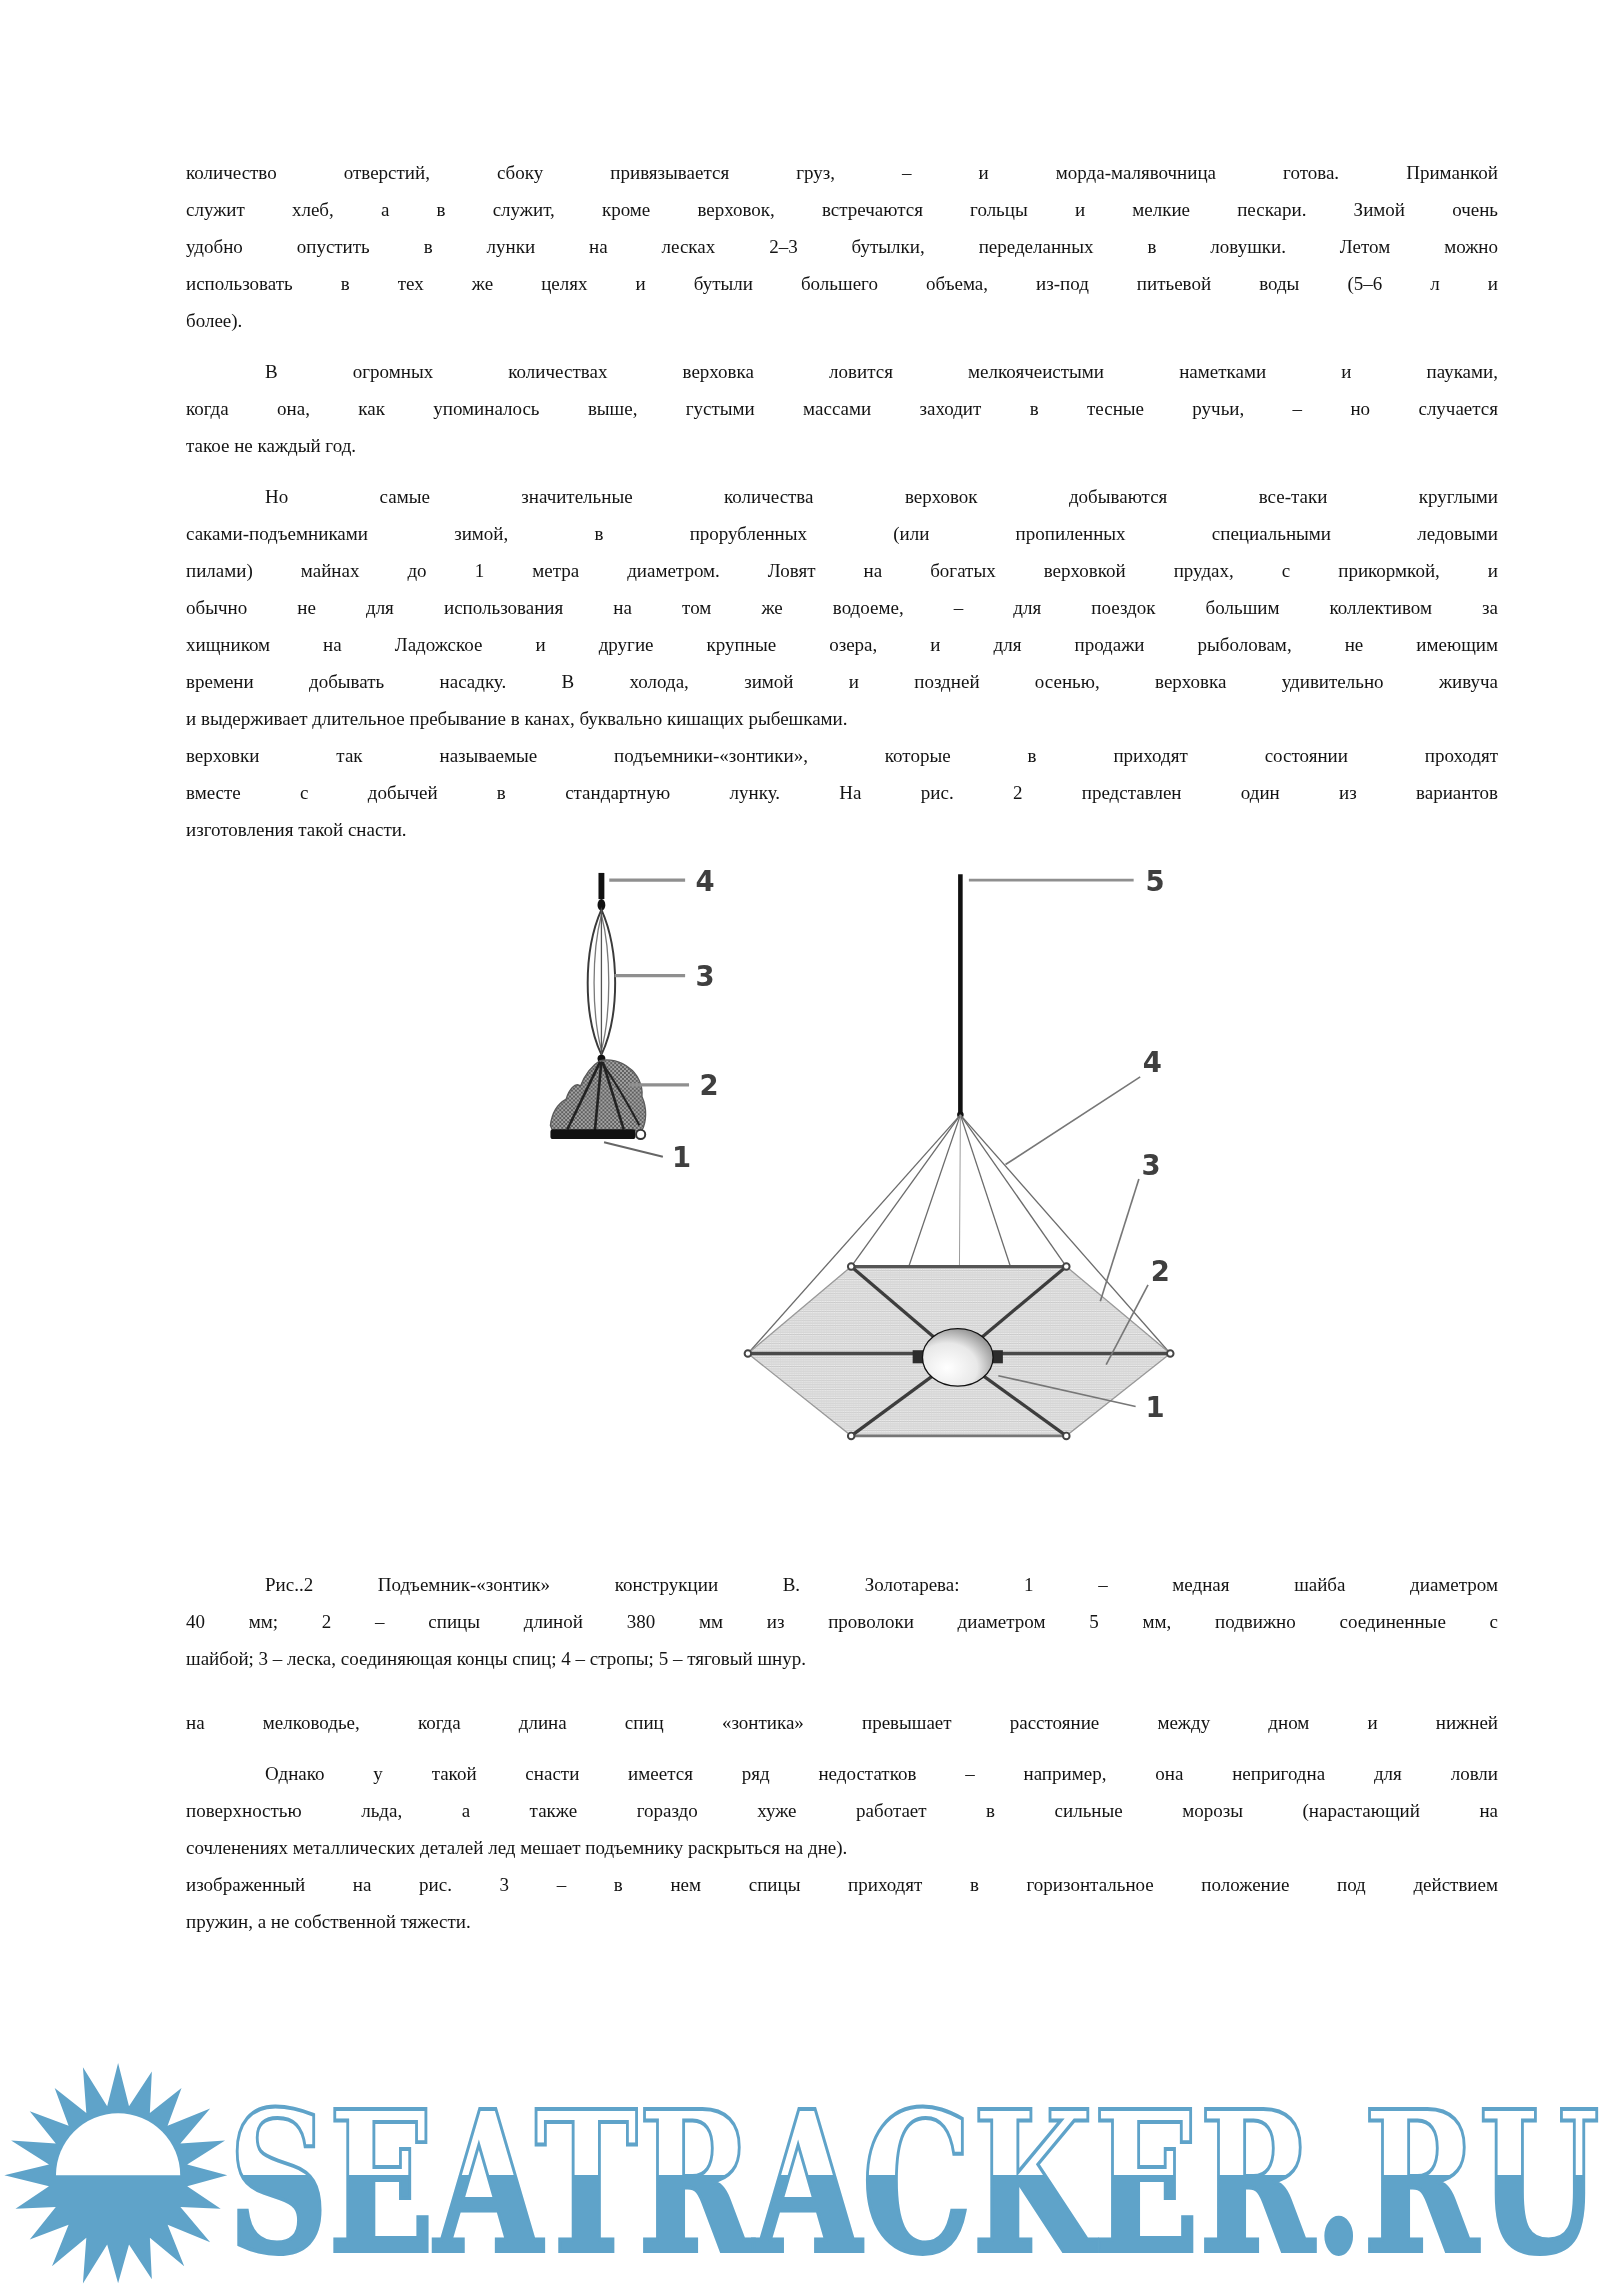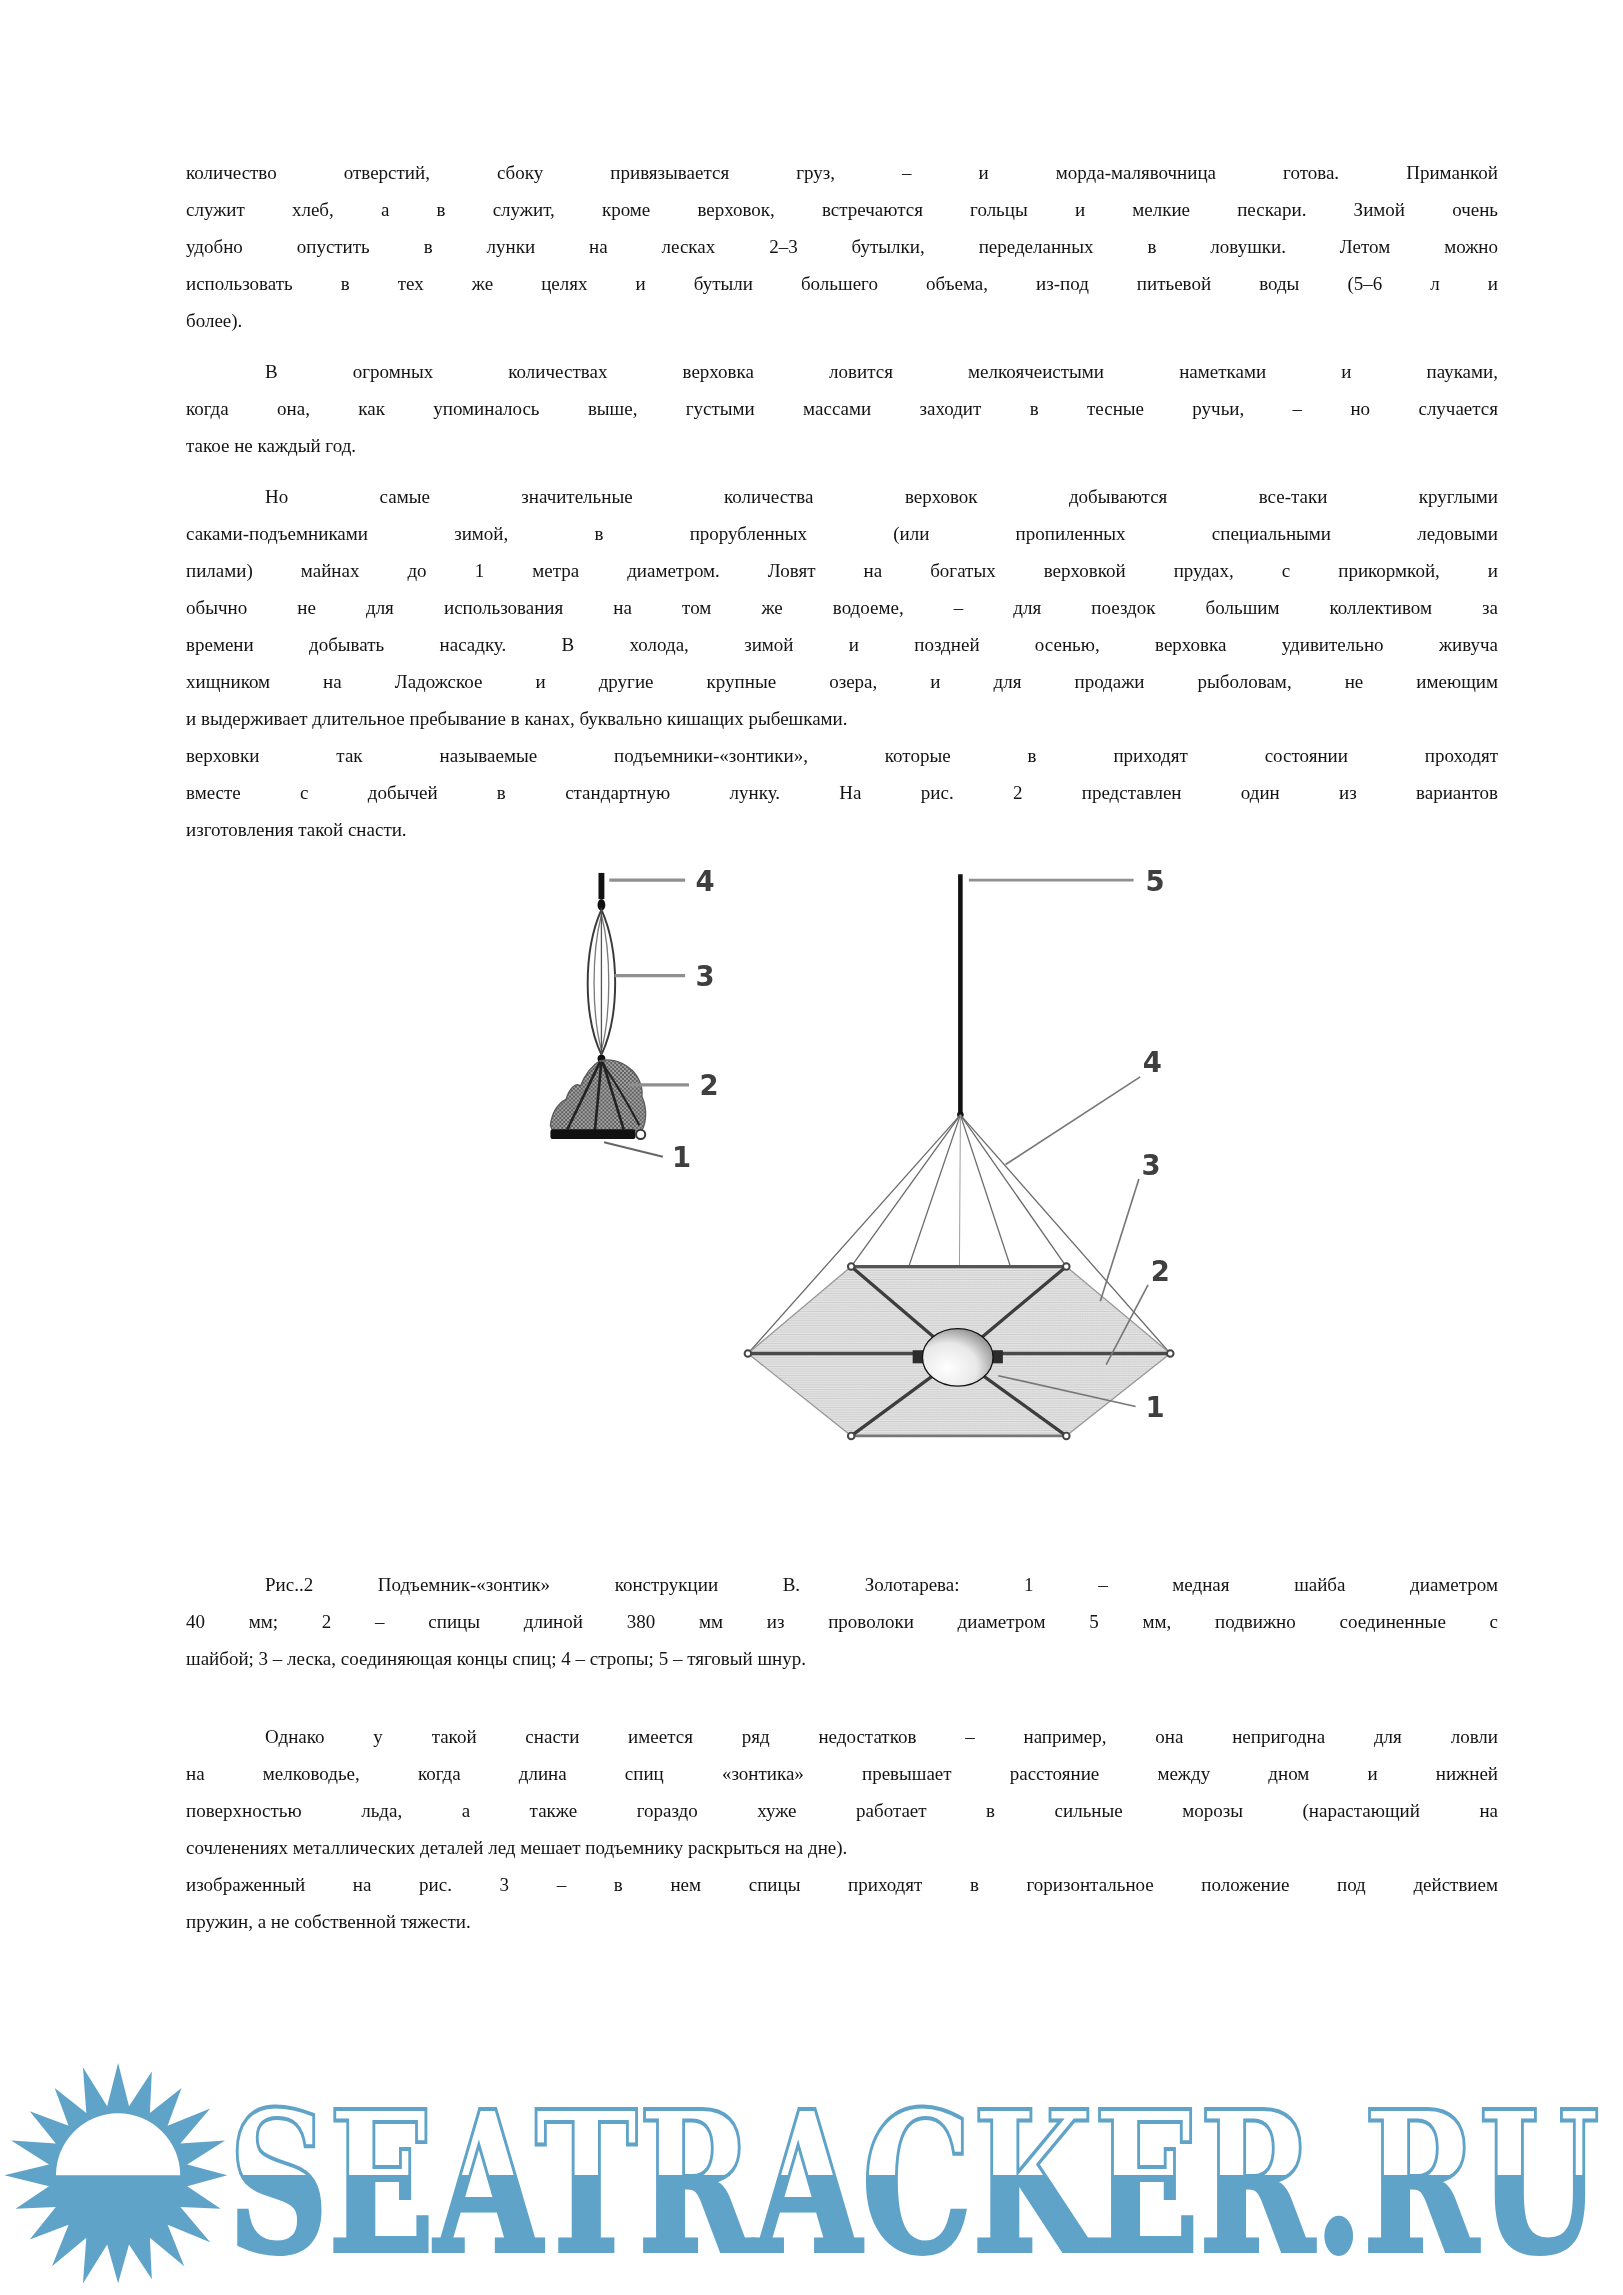--- a/index.html
+++ b/index.html
@@ -64,22 +64,22 @@
       <div class="para">
         <div class="line indent">В огромных количествах верховка ловится мелкоячеистыми наметками и пауками,</div>
         <div class="line">когда она, как упоминалось выше, густыми массами заходит в тесные ручьи, – но случается</div>
         <div class="line last">такое не каждый год.</div>
       </div>
       <div class="para">
         <div class="line indent">Но самые значительные количества верховок добываются все-таки круглыми</div>
         <div class="line">саками-подъемниками зимой, в прорубленных (или пропиленных специальными ледовыми</div>
         <div class="line">пилами) майнах до 1 метра диаметром. Ловят на богатых верховкой прудах, с прикормкой, и</div>
         <div class="line">обычно не для использования на том же водоеме, – для поездок большим коллективом за</div>
+        <div class="line">хищником на Ладожское и другие крупные озера, и для продажи рыболовам, не имеющим</div>
         <div class="line">времени добывать насадку. В холода, зимой и поздней осенью, верховка удивительно живуча</div>
-        <div class="line">хищником на Ладожское и другие крупные озера, и для продажи рыболовам, не имеющим</div>
         <div class="line last">и выдерживает длительное пребывание в канах, буквально кишащих рыбешками.</div>
       </div>
       <div class="para">
         <div class="line">верховки так называемые подъемники-«зонтики», которые в приходят состоянии проходят</div>
         <div class="line">вместе с добычей в стандартную лунку. На рис. 2 представлен один из вариантов</div>
         <div class="line last">изготовления такой снасти.</div>
       </div>
     </div>
 
   <svg id="figure-svg" width="903" height="595" viewBox="0 0 1380 910" xmlns="http://www.w3.org/2000/svg">
@@ -185,22 +185,22 @@
   <div class="textcol" id="caption-block">
       <div class="para">
         <div class="line indent">Рис..2 Подъемник-«зонтик» конструкции В. Золотарева: 1 – медная шайба диаметром</div>
         <div class="line">40 мм; 2 – спицы длиной 380 мм из проволоки диаметром 5 мм, подвижно соединенные с</div>
         <div class="line last">шайбой; 3 – леска, соединяющая концы спиц; 4 – стропы; 5 – тяговый шнур.</div>
       </div>
     </div>
 
   <div class="textcol" id="text-bottom">
       <div class="para">
+        <div class="line">на мелководье, когда длина спиц «зонтика» превышает расстояние между дном и нижней</div>
         <div class="line indent">Однако у такой снасти имеется ряд недостатков – например, она непригодна для ловли</div>
-        <div class="line">на мелководье, когда длина спиц «зонтика» превышает расстояние между дном и нижней</div>
         <div class="line">поверхностью льда, а также гораздо хуже работает в сильные морозы (нарастающий на</div>
         <div class="line last">сочленениях металлических деталей лед мешает подъемнику раскрыться на дне).</div>
       </div>
       <div class="para">
         <div class="line">изображенный на рис. 3 – в нем спицы приходят в горизонтальное положение под действием</div>
         <div class="line last">пружин, а не собственной тяжести.</div>
       </div>
     </div>
 
   <svg id="watermark" width="1623" height="255" viewBox="0 0 2481 390" xmlns="http://www.w3.org/2000/svg">

